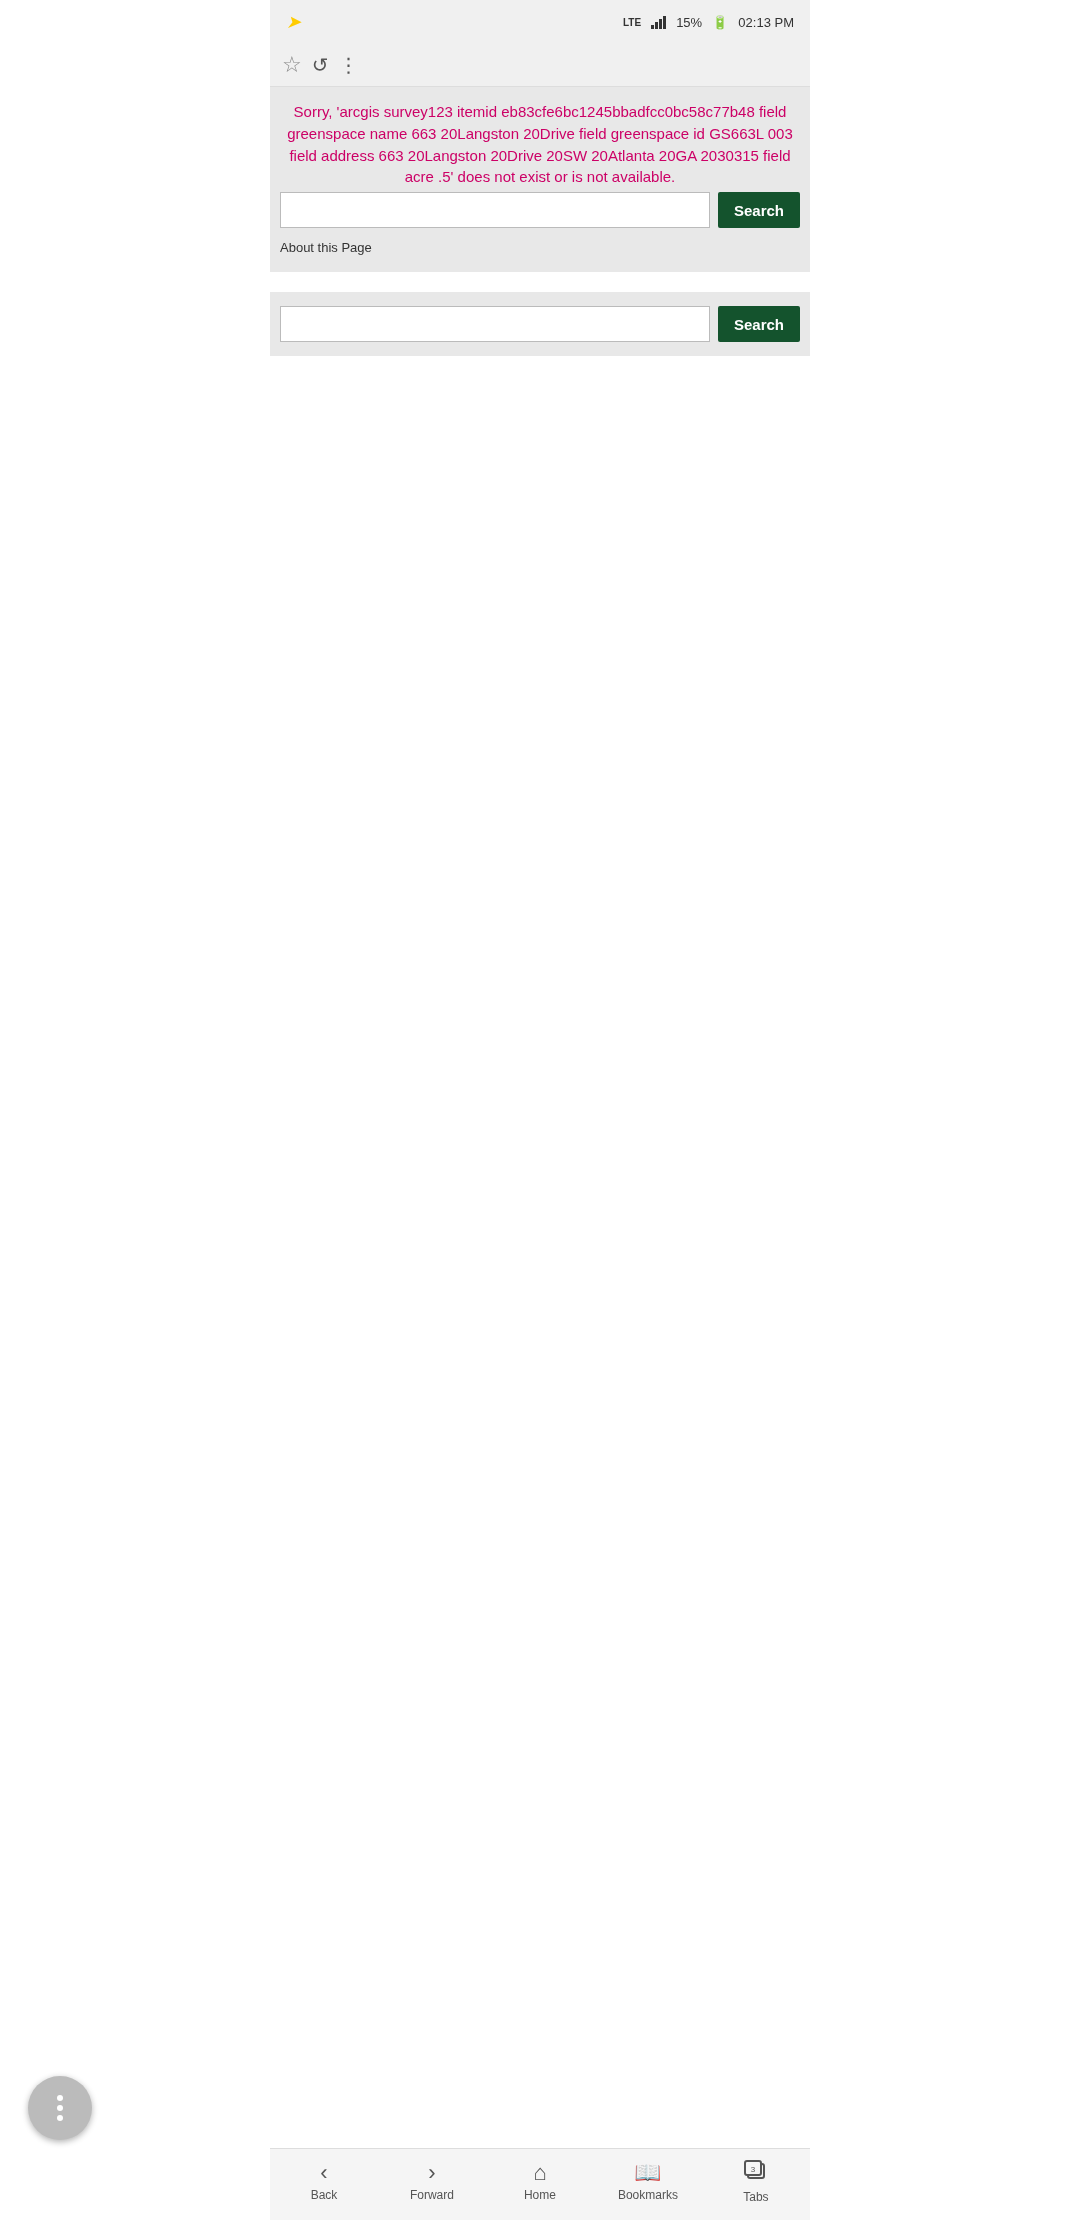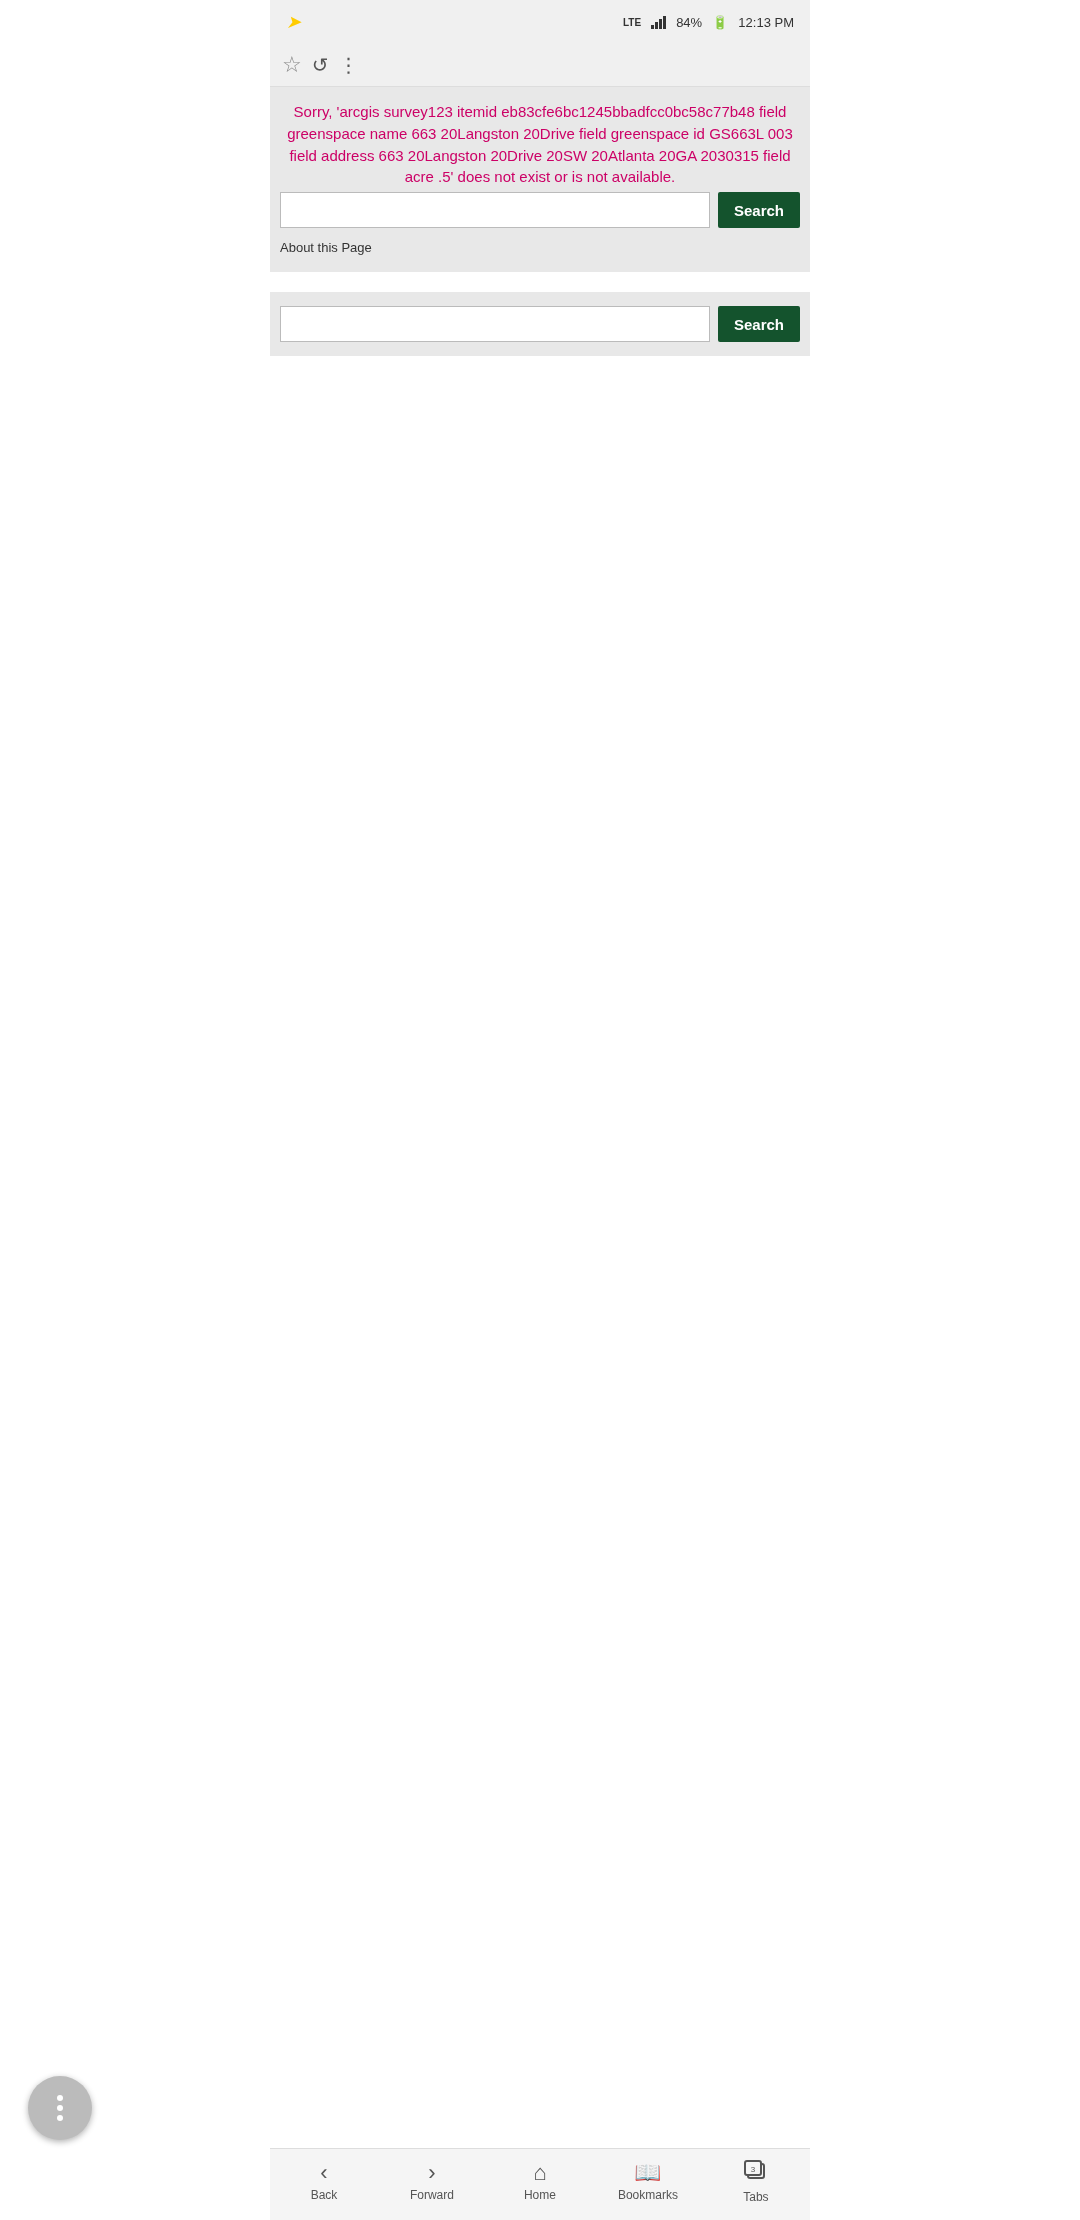--- a/index.html
+++ b/index.html
@@ -233,23 +233,23 @@
     <span class="sprint-logo">➤</span>
   </div>
   <div class="status-right">
     <span class="lte-label">LTE</span>
     <div class="signal-bars">
       <span style="height:4px"></span>
       <span style="height:7px"></span>
       <span style="height:10px"></span>
       <span style="height:13px"></span>
     </div>
-    <span>84%</span>
+    <span>15%</span>
     <span>🔋</span>
-    <span>12:13 PM</span>
+    <span>02:13 PM</span>
   </div>
 </div>
 
 <div class="browser-bar">
   <span class="star-icon">☆</span>
   <span class="reload-icon">↺</span>
   <span class="more-icon">⋮</span>
 </div>
 
 <div class="error-section">

